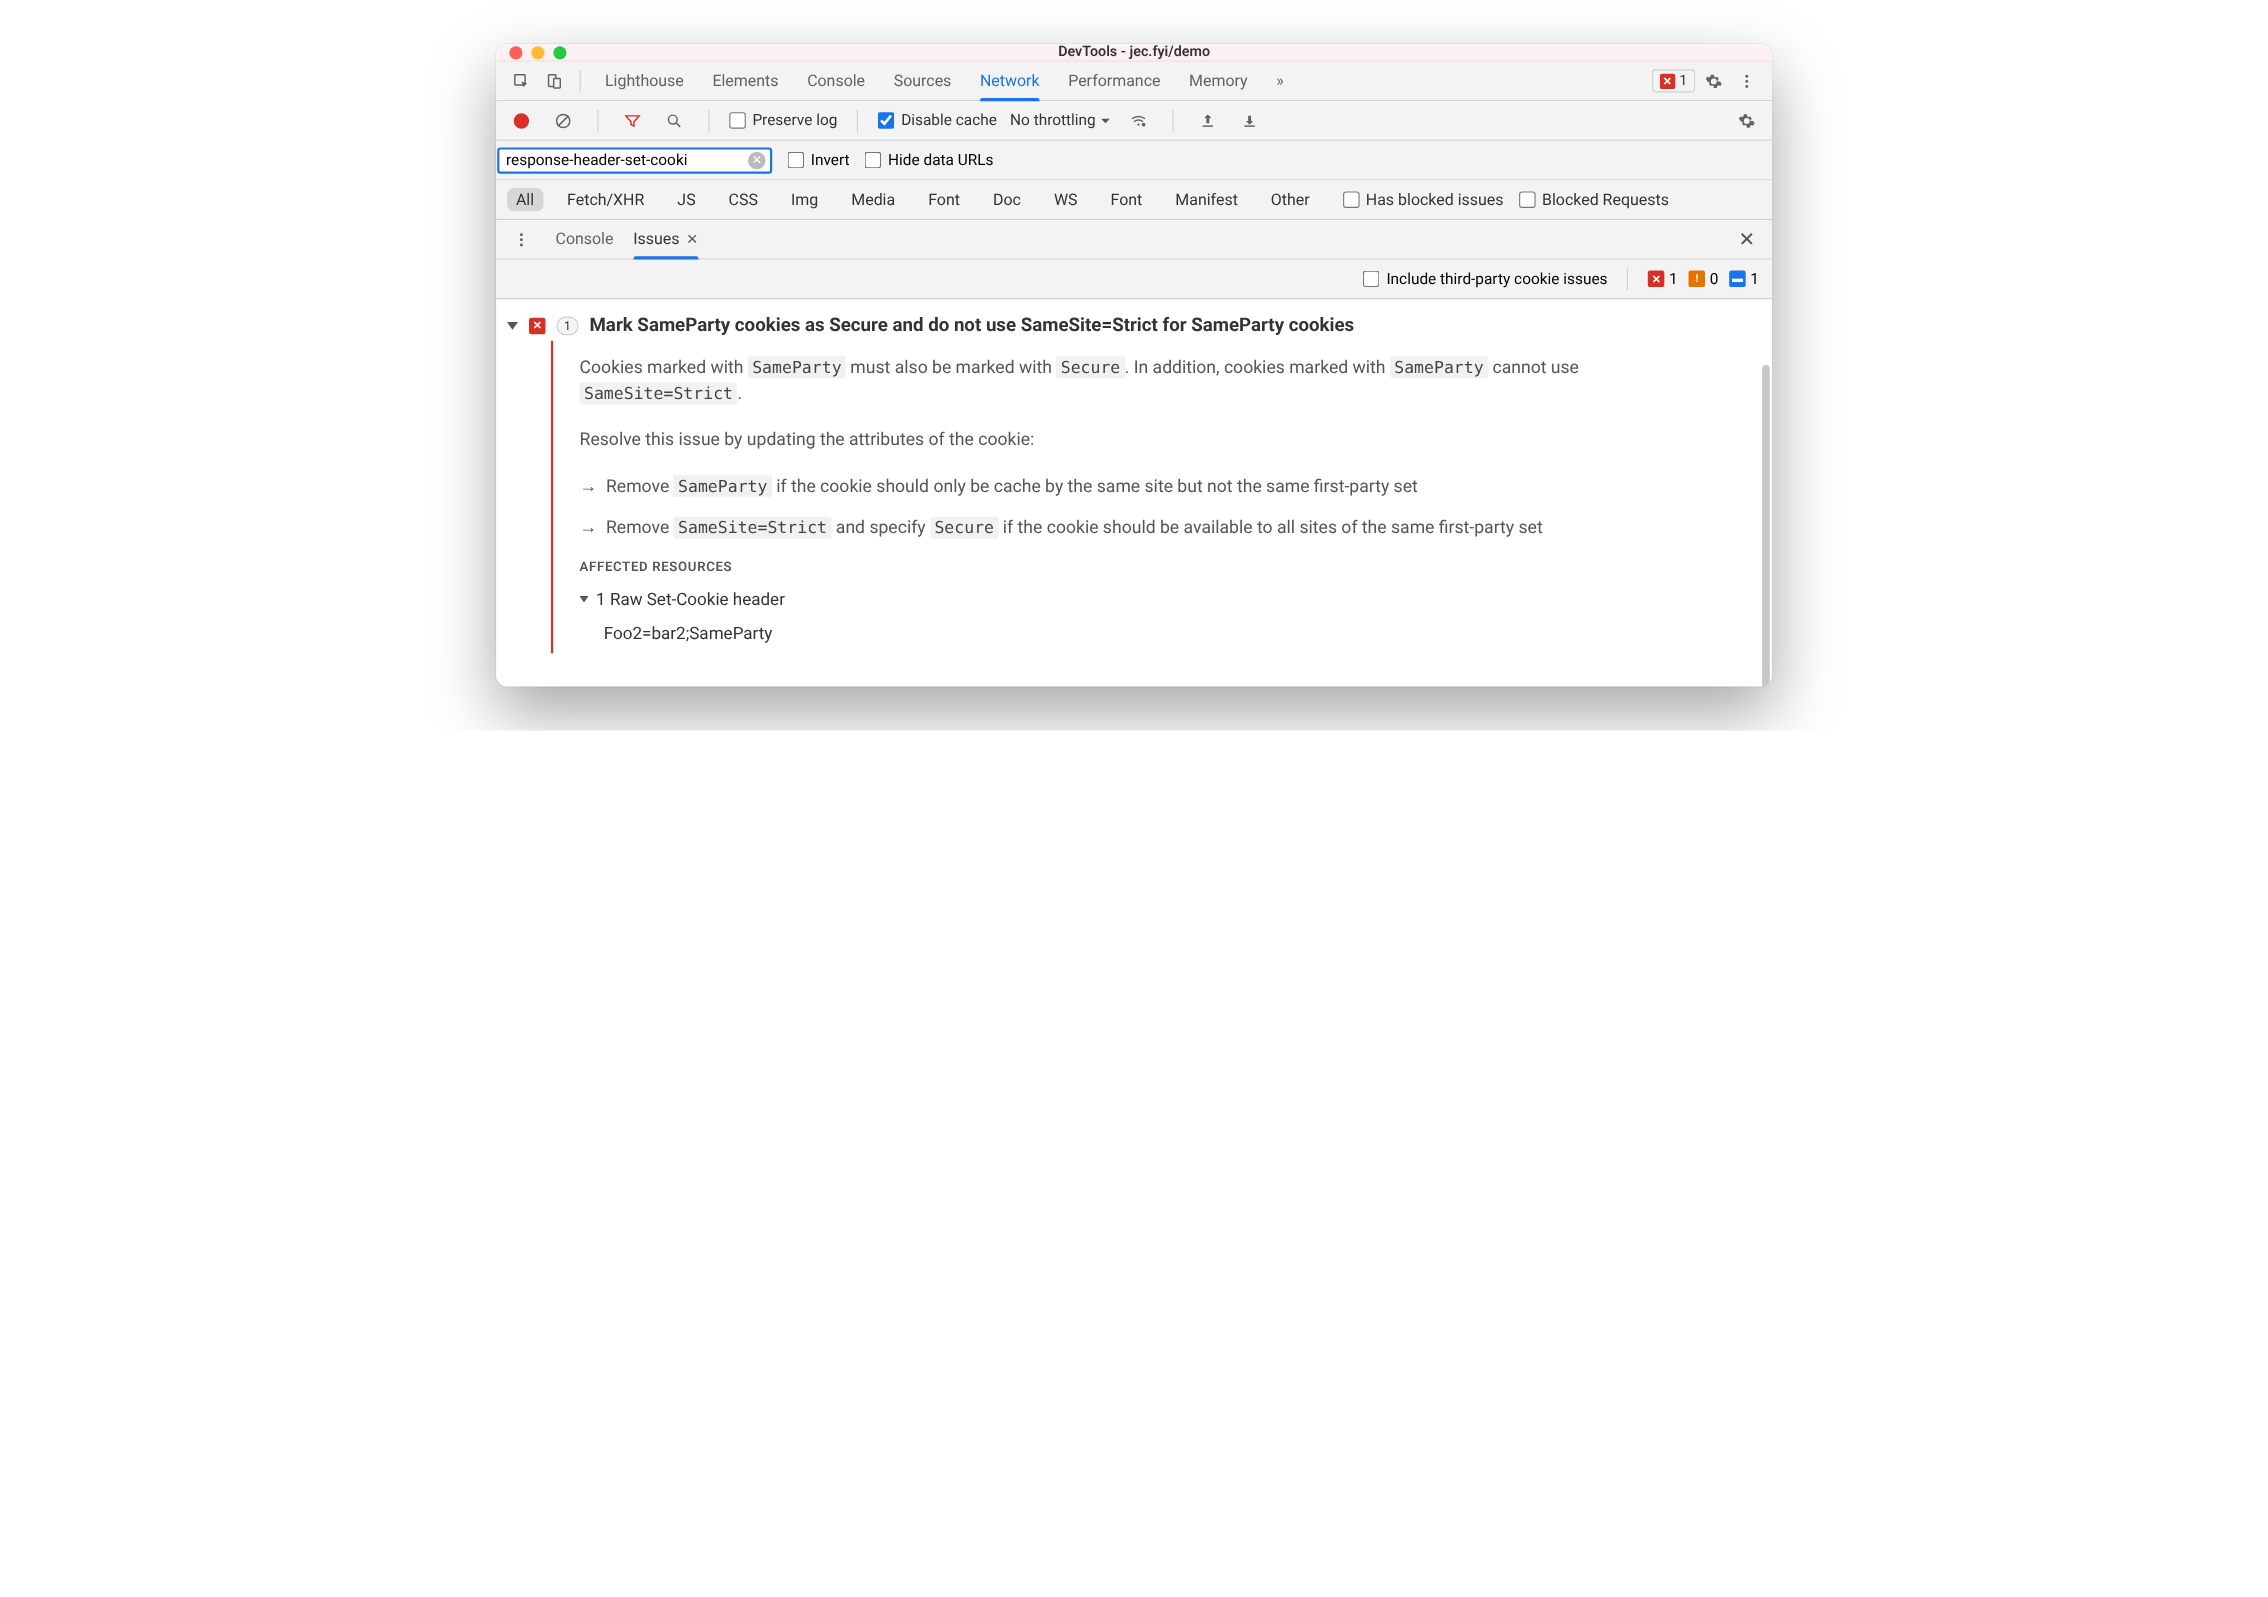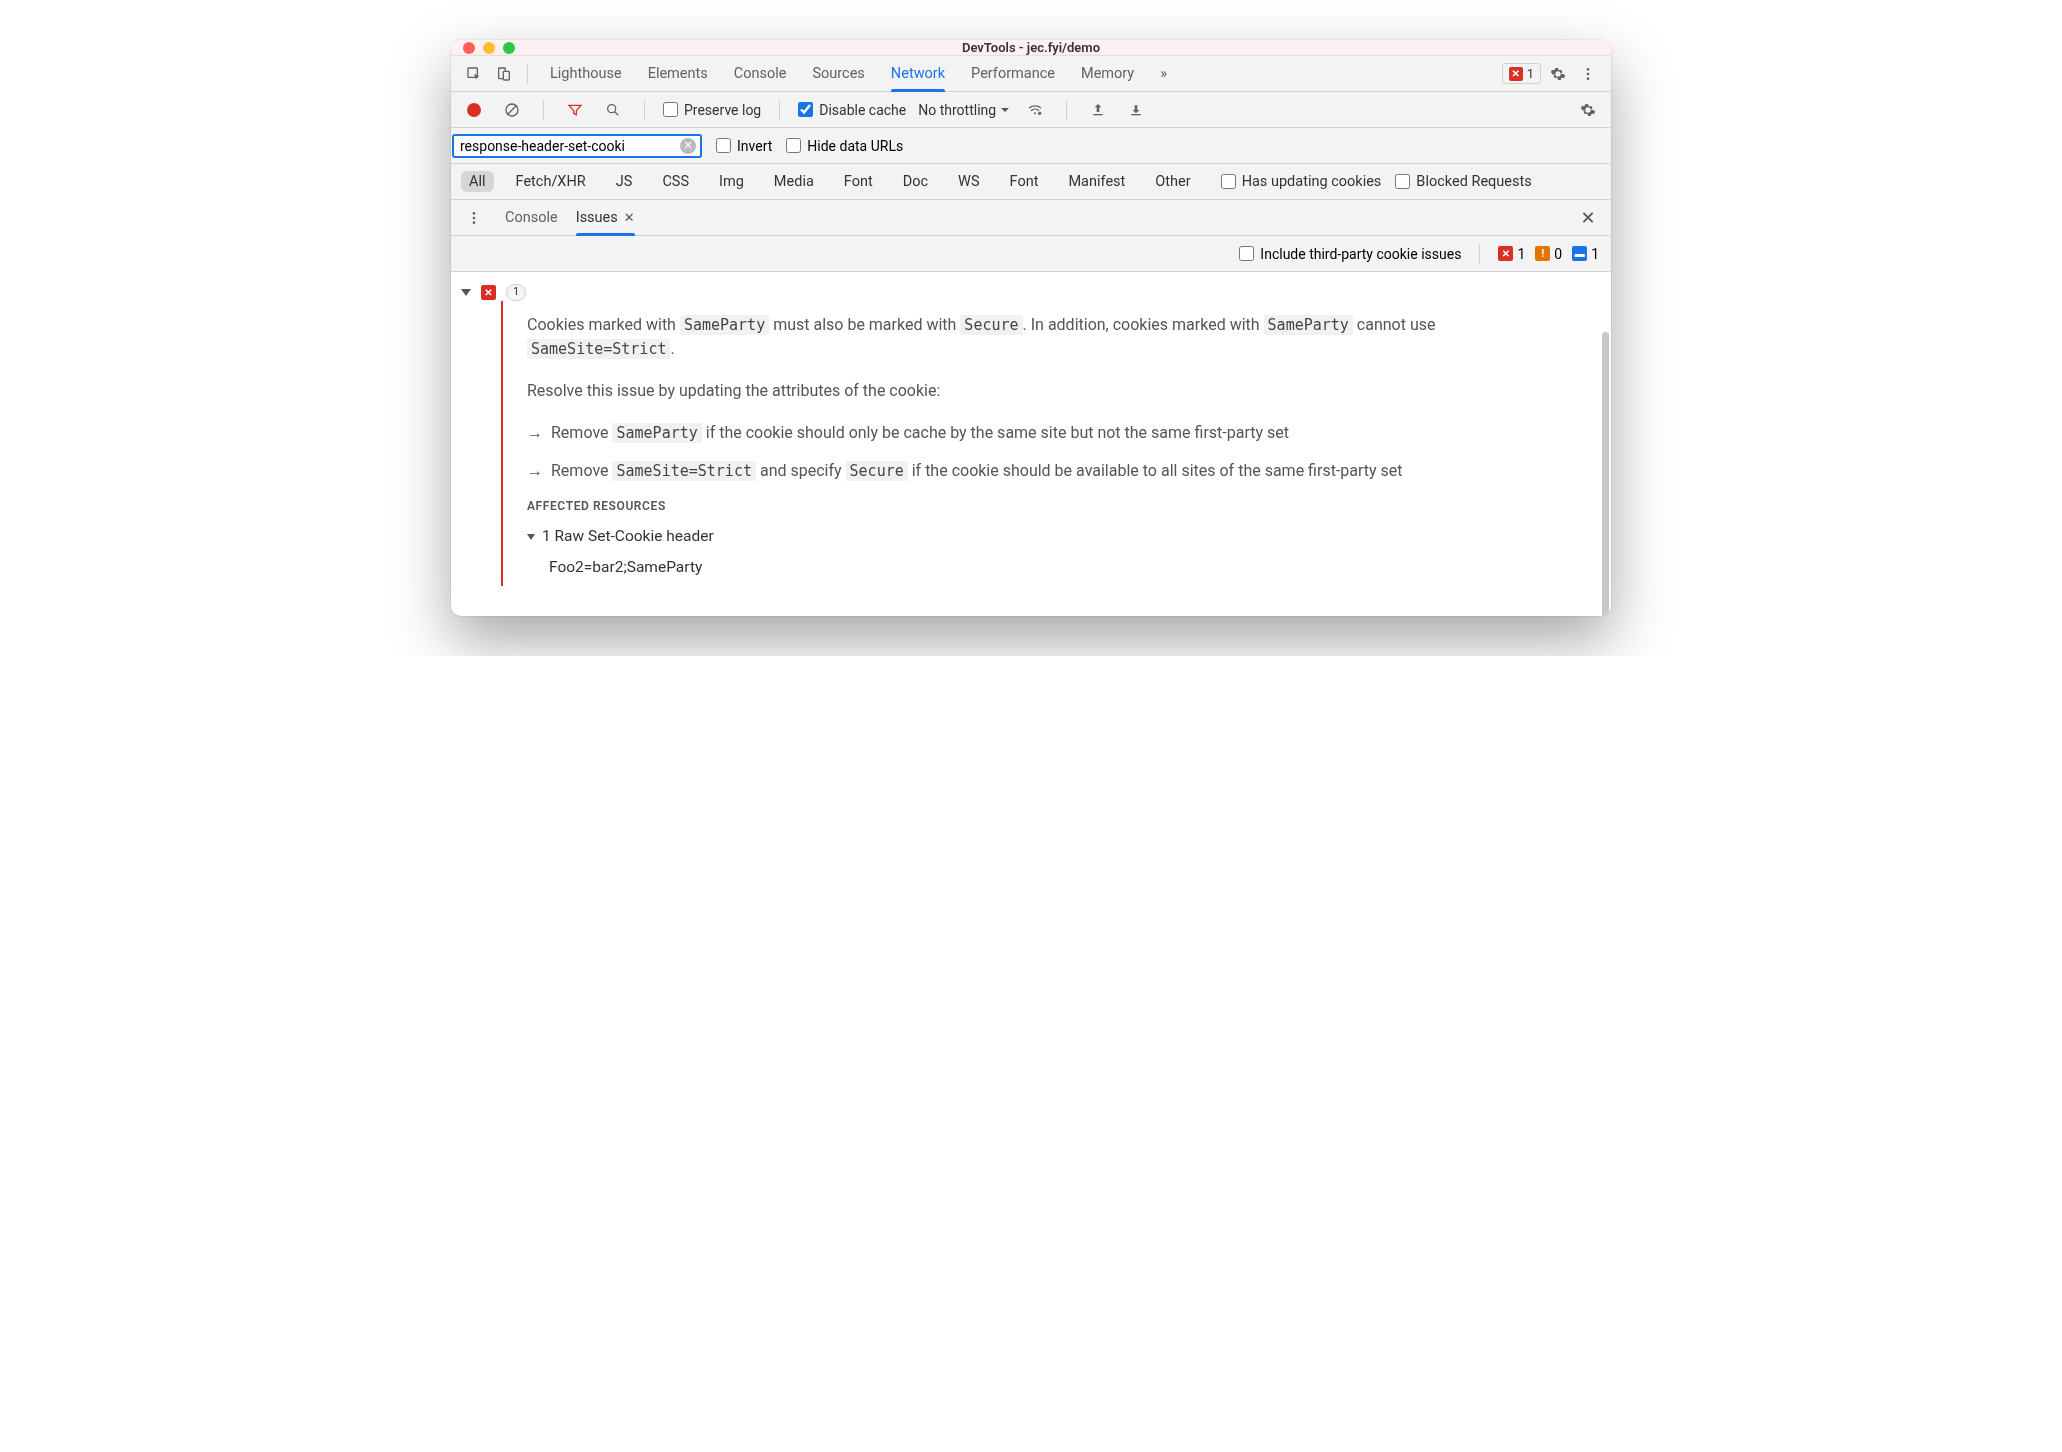--- a/index.html
+++ b/index.html
@@ -267,21 +267,21 @@
     <div class="type-pill">Img</div>
     <div class="type-pill">Media</div>
     <div class="type-pill">Font</div>
     <div class="type-pill">Doc</div>
     <div class="type-pill">WS</div>
     <div class="type-pill">Font</div>
     <div class="type-pill">Manifest</div>
     <div class="type-pill">Other</div>
     <label class="chk" style="margin-left:8px">
       <input type="checkbox" style="">
-        <span>Has updating cookies</span>
+        <span>Has blocked issues</span>
     </label>
     <label class="chk">
       <input type="checkbox" style="">
         <span>Blocked Requests</span>
     </label>
   </div>
 
   <div class="drawer-tabs">
     <div class="icon-btn kebab">
       <svg viewBox="0 0 24 24" fill="currentColor">
@@ -319,20 +319,21 @@
           <span>1</span>
         </span>
     </div>
   </div>
 
   <div class="issue-body">
     <div class="issue-header">
       <span class="tri"></span>
       <span class="bsq red">✕</span>
       <span class="countpill">1</span>
+      <span class="issue-title">Mark SameParty cookies as Secure and do not use SameSite=Strict for SameParty cookies</span>
     </div>
     <div class="issue-content">
       <p class="para">
         <span>Cookies marked with </span><code class="inline">SameParty</code><span> must also be marked with </span><code class="inline">Secure</code><span>. In addition, cookies marked with </span><code class="inline">SameParty</code><span> cannot use </span><code class="inline">SameSite=Strict</code><span>.</span>
       </p>
       <p class="para">Resolve this issue by updating the attributes of the cookie:</p>
       <div class="bullet">
         <span class="arrow">→</span>
         <span><span>Remove </span><code class="inline">SameParty</code><span> if the cookie should only be cache by the same site but not the same first-party set</span></span>
       </div>

